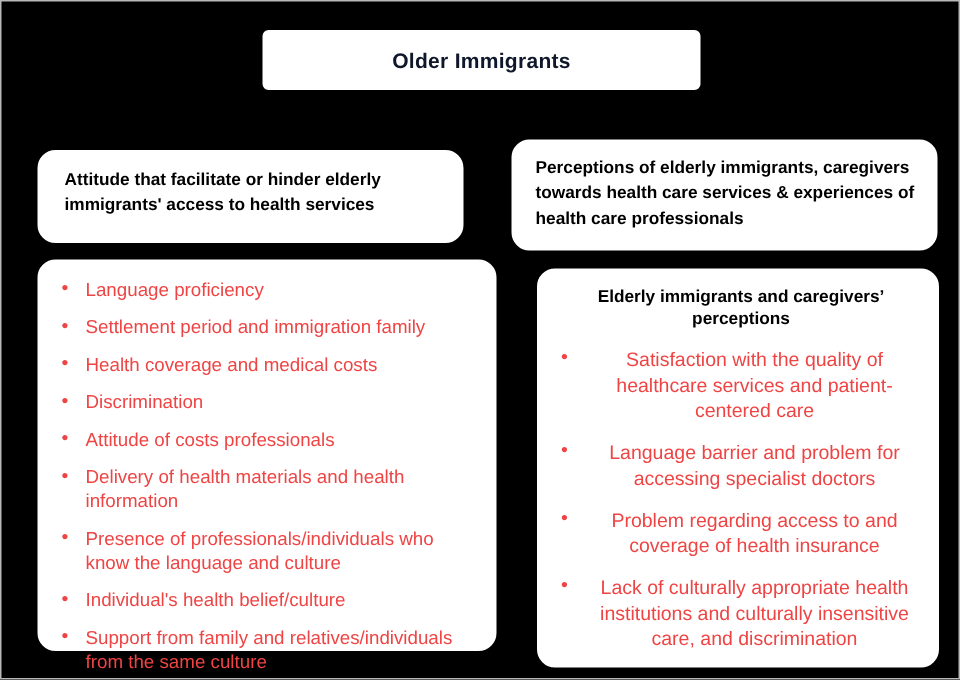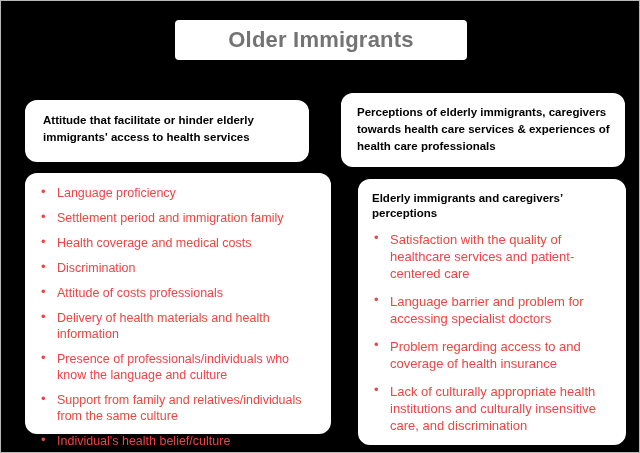--- a/index.html
+++ b/index.html
@@ -36,22 +36,22 @@
     width: 296px;
     height: 44px;
     border-radius: 6px;
     display: flex;
     align-items: center;
     justify-content: center;
   }
   .title-text {
     font-family: "Liberation Sans", sans-serif;
     font-weight: bold;
-    font-size: 22px;
-    color: #737373;
+    font-size: 14px;
+    color: #0f172a;
     letter-spacing: 0.2px;
     text-align: right;
   }
   .left-header {
     left: 22px;
     top: 97px;
     width: 288px;
     height: 66px;
     padding: 12px 16px 0 18px;
   }
@@ -75,20 +75,21 @@
     width: 310px;
     height: 265px;
     padding: 12px 10px 0 10px;
   }
   .right-body {
     left: 355px;
     top: 176px;
     width: 272px;
     height: 270px;
     padding: 10px 10px 0 12px;
+    text-align: center;
   }
   .right-body-title {
     font-family: "Liberation Sans", sans-serif;
     font-weight: bold;
     font-size: 11.5px;
     line-height: 15px;
     color: #000000;
     margin: 2px 0 10px 2px;
   }
   ul.bullets {
@@ -142,22 +143,22 @@
 
   <div class="box rounded left-body">
     <ul class="bullets">
       <li>Language proficiency</li>
       <li>Settlement period and immigration family</li>
       <li>Health coverage and medical costs</li>
       <li>Discrimination</li>
       <li>Attitude of costs professionals</li>
       <li>Delivery of health materials and health information</li>
       <li>Presence of professionals/individuals who know the language and culture</li>
+      <li>Individual's health belief/culture</li>
       <li>Support from family and relatives/individuals from the same culture</li>
-      <li>Individual's health belief/culture</li>
     </ul>
   </div>
 
   <div class="box rounded right-body">
     <div class="right-body-title">Elderly immigrants and caregivers’ perceptions</div>
     <ul class="bullets right">
       <li>Satisfaction with the quality of healthcare services and patient-centered care</li>
       <li>Language barrier and problem for accessing specialist doctors</li>
       <li>Problem regarding access to and coverage of health insurance</li>
       <li>Lack of culturally appropriate health institutions and culturally insensitive care, and discrimination</li>

